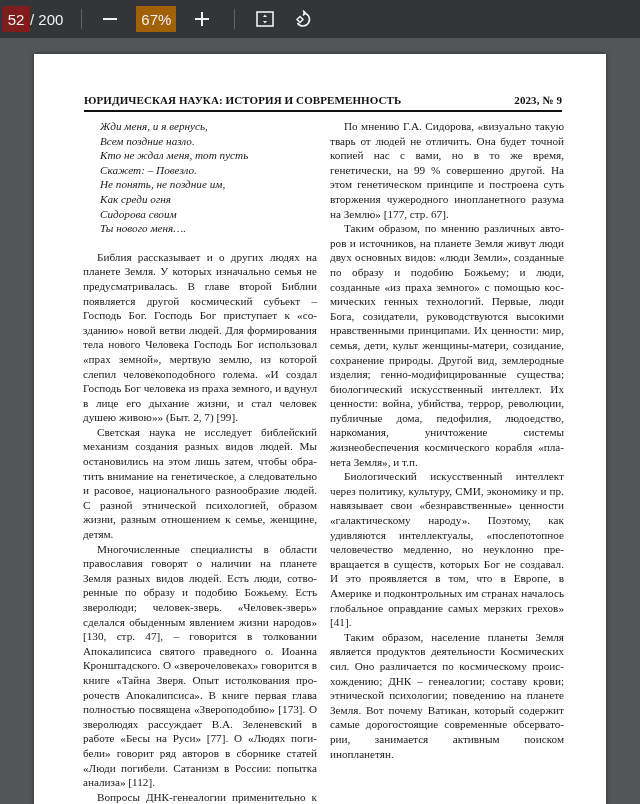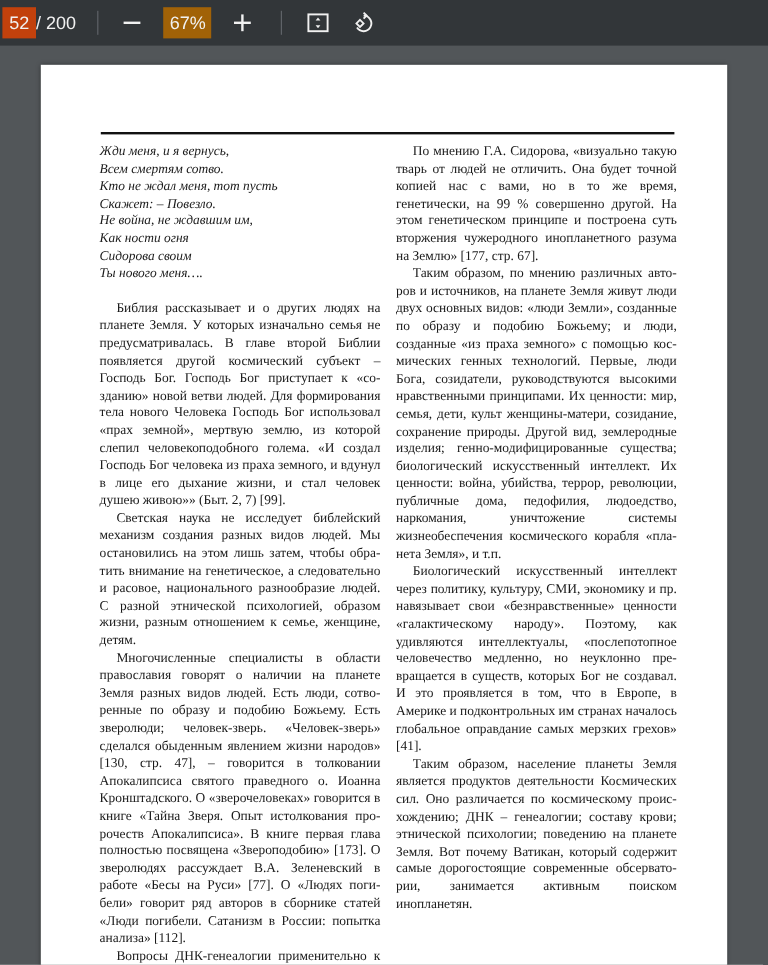--- a/index.html
+++ b/index.html
@@ -12,21 +12,21 @@
   .toolbar {
     position: absolute; left: 0; top: 0; width: 640px; height: 38px;
     background: #323639;
     display: flex; align-items: center;
     color: #f1f1f1;
     font-family: "Liberation Sans", sans-serif;
     font-size: 15px;
   }
   .page-input {
     margin-left: 2px; width: 28px; height: 26px;
-    background: #c2410c; color: #f1f1f1;
+    background: #7f1d1d; color: #f1f1f1;
     display: flex; align-items: center; justify-content: center;
   }
   .page-total { }
   .sep { width: 1px; height: 20px; background: #5f6368; margin: 0 14px 0 18px; }
   .sep2 { width: 1px; height: 20px; background: #5f6368; margin: 0 16px 0 18px; }
   .icon-btn { display: flex; align-items: center; justify-content: center; width: 28px; height: 28px; cursor: pointer; }
   .zoom-input {
     margin: 0 12px; width: 40px; height: 26px;
     background: #a16207; color: #f1f1f1;
     display: flex; align-items: center; justify-content: center;
@@ -46,21 +46,21 @@
     position: absolute; left: 50px; top: 56px; width: 478px; height: 2px; background: #111;
   }
   .col {
     position: absolute; top: 65px; width: 234px;
     font-size: 11.2px; line-height: 14.6px; color: #1a1a1a;
     text-align: justify;
   }
   .col-left { left: 49px; }
   .col-right { left: 296px; top: 65px; }
   .poem p { margin: 0; font-style: italic; text-align: left; }
-  .poem { margin-bottom: 14px; }
+  .poem { margin-bottom: 14px; margin-left: 17px; }
   .para { margin: 0; text-indent: 14px; hyphens: manual; }
   .para.cont { text-indent: 0; }
 </style>
 </head>
 <body>
 
 <div class="toolbar">
   <div class="page-input">52</div>
   <span class="page-total">/ 200</span>
   <div class="sep"></div>
@@ -87,30 +87,34 @@
   <div class="icon-btn" style="margin-left:10px;">
     <svg width="20" height="20" viewBox="0 0 20 20">
       <path d="M10 4 A6.5 6.5 0 1 1 4.5 14" fill="none" stroke="#f1f1f1" stroke-width="1.6"></path>
       <path d="M10 1.5 L12.5 4 L10 6.5" fill="none" stroke="#f1f1f1" stroke-width="1.6"></path>
       <path d="M7 7.5 L10 10.5 L7 13.5 L4 10.5 Z" fill="none" stroke="#f1f1f1" stroke-width="1.5"></path>
     </svg>
   </div>
 </div>
 
 <div class="page">
+  <div class="header">
+    <span>ЮРИДИЧЕСКАЯ НАУКА: ИСТОРИЯ И СОВРЕМЕННОСТЬ</span>
+    <span>2023, № 9</span>
+  </div>
   <div class="header-rule"></div>
 
   <div class="col col-left">
     <div class="poem">
       <p>Жди меня, и я вернусь,</p>
-      <p>Всем смертям сотво.</p>
+      <p>Всем поздние назло.</p>
       <p>Кто не ждал меня, тот пусть</p>
       <p>Скажет: – Повезло.</p>
-      <p>Не война, не ждавшим им,</p>
-      <p>Как ности огня</p>
+      <p>Не понять, не поздние им,</p>
+      <p>Как среди огня</p>
       <p>Сидорова своим</p>
       <p>Ты нового меня….</p>
     </div>
     <p class="para">Библия рассказывает и о других людях на планете Земля. У которых изначально семья не предусматривалась. В главе второй Библии появляется другой космический субъект – Господь Бог. Господь Бог приступает к «со­зданию» новой ветви людей. Для формирова­ния тела нового Человека Господь Бог исполь­зовал «прах земной», мертвую землю, из кото­рой слепил человекоподобного голема. «И соз­дал Господь Бог человека из праха земного, и вдунул в лице его дыхание жизни, и стал чело­век душею живою»» (Быт. 2, 7) [99].</p>
     <p class="para">Светская наука не исследует библейский механизм создания разных видов людей. Мы остановились на этом лишь затем, чтобы обра­тить внимание на генетическое, а следова­тельно и расовое, национального разнообра­зие людей. С разной этнической психологией, образом жизни, разным отношением к семье, женщине, детям.</p>
     <p class="para">Многочисленные специалисты в области православия говорят о наличии на планете Земля разных видов людей. Есть люди, сотво­ренные по образу и подобию Божьему. Есть зверолюди; человек-зверь. «Человек-зверь» сделался обыденным явлением жизни наро­дов» [130, стр. 47], – говорится в толковании Апокалипсиса святого праведного о. Иоанна Кронштадского. О «зверочеловеках» говорится в книге «Тайна Зверя. Опыт истолкования про­рочеств Апокалипсиса». В книге первая глава полностью посвящена «Звероподобию» [173]. О зверолюдях рассуждает В.А. Зеленевский в работе «Бесы на Руси» [77]. О «Людях поги­бели» говорит ряд авторов в сборнике статей «Люди погибели. Сатанизм в России: попытка анализа» [112].</p>
     <p class="para">Вопросы ДНК-генеалогии применительно к современному человечеству исследовал Г.А. Сидоров [177]. По его мнению, на планете Земля живут люди, которые людьми не явля-</p>
   </div>
 
   <div class="col col-right">

